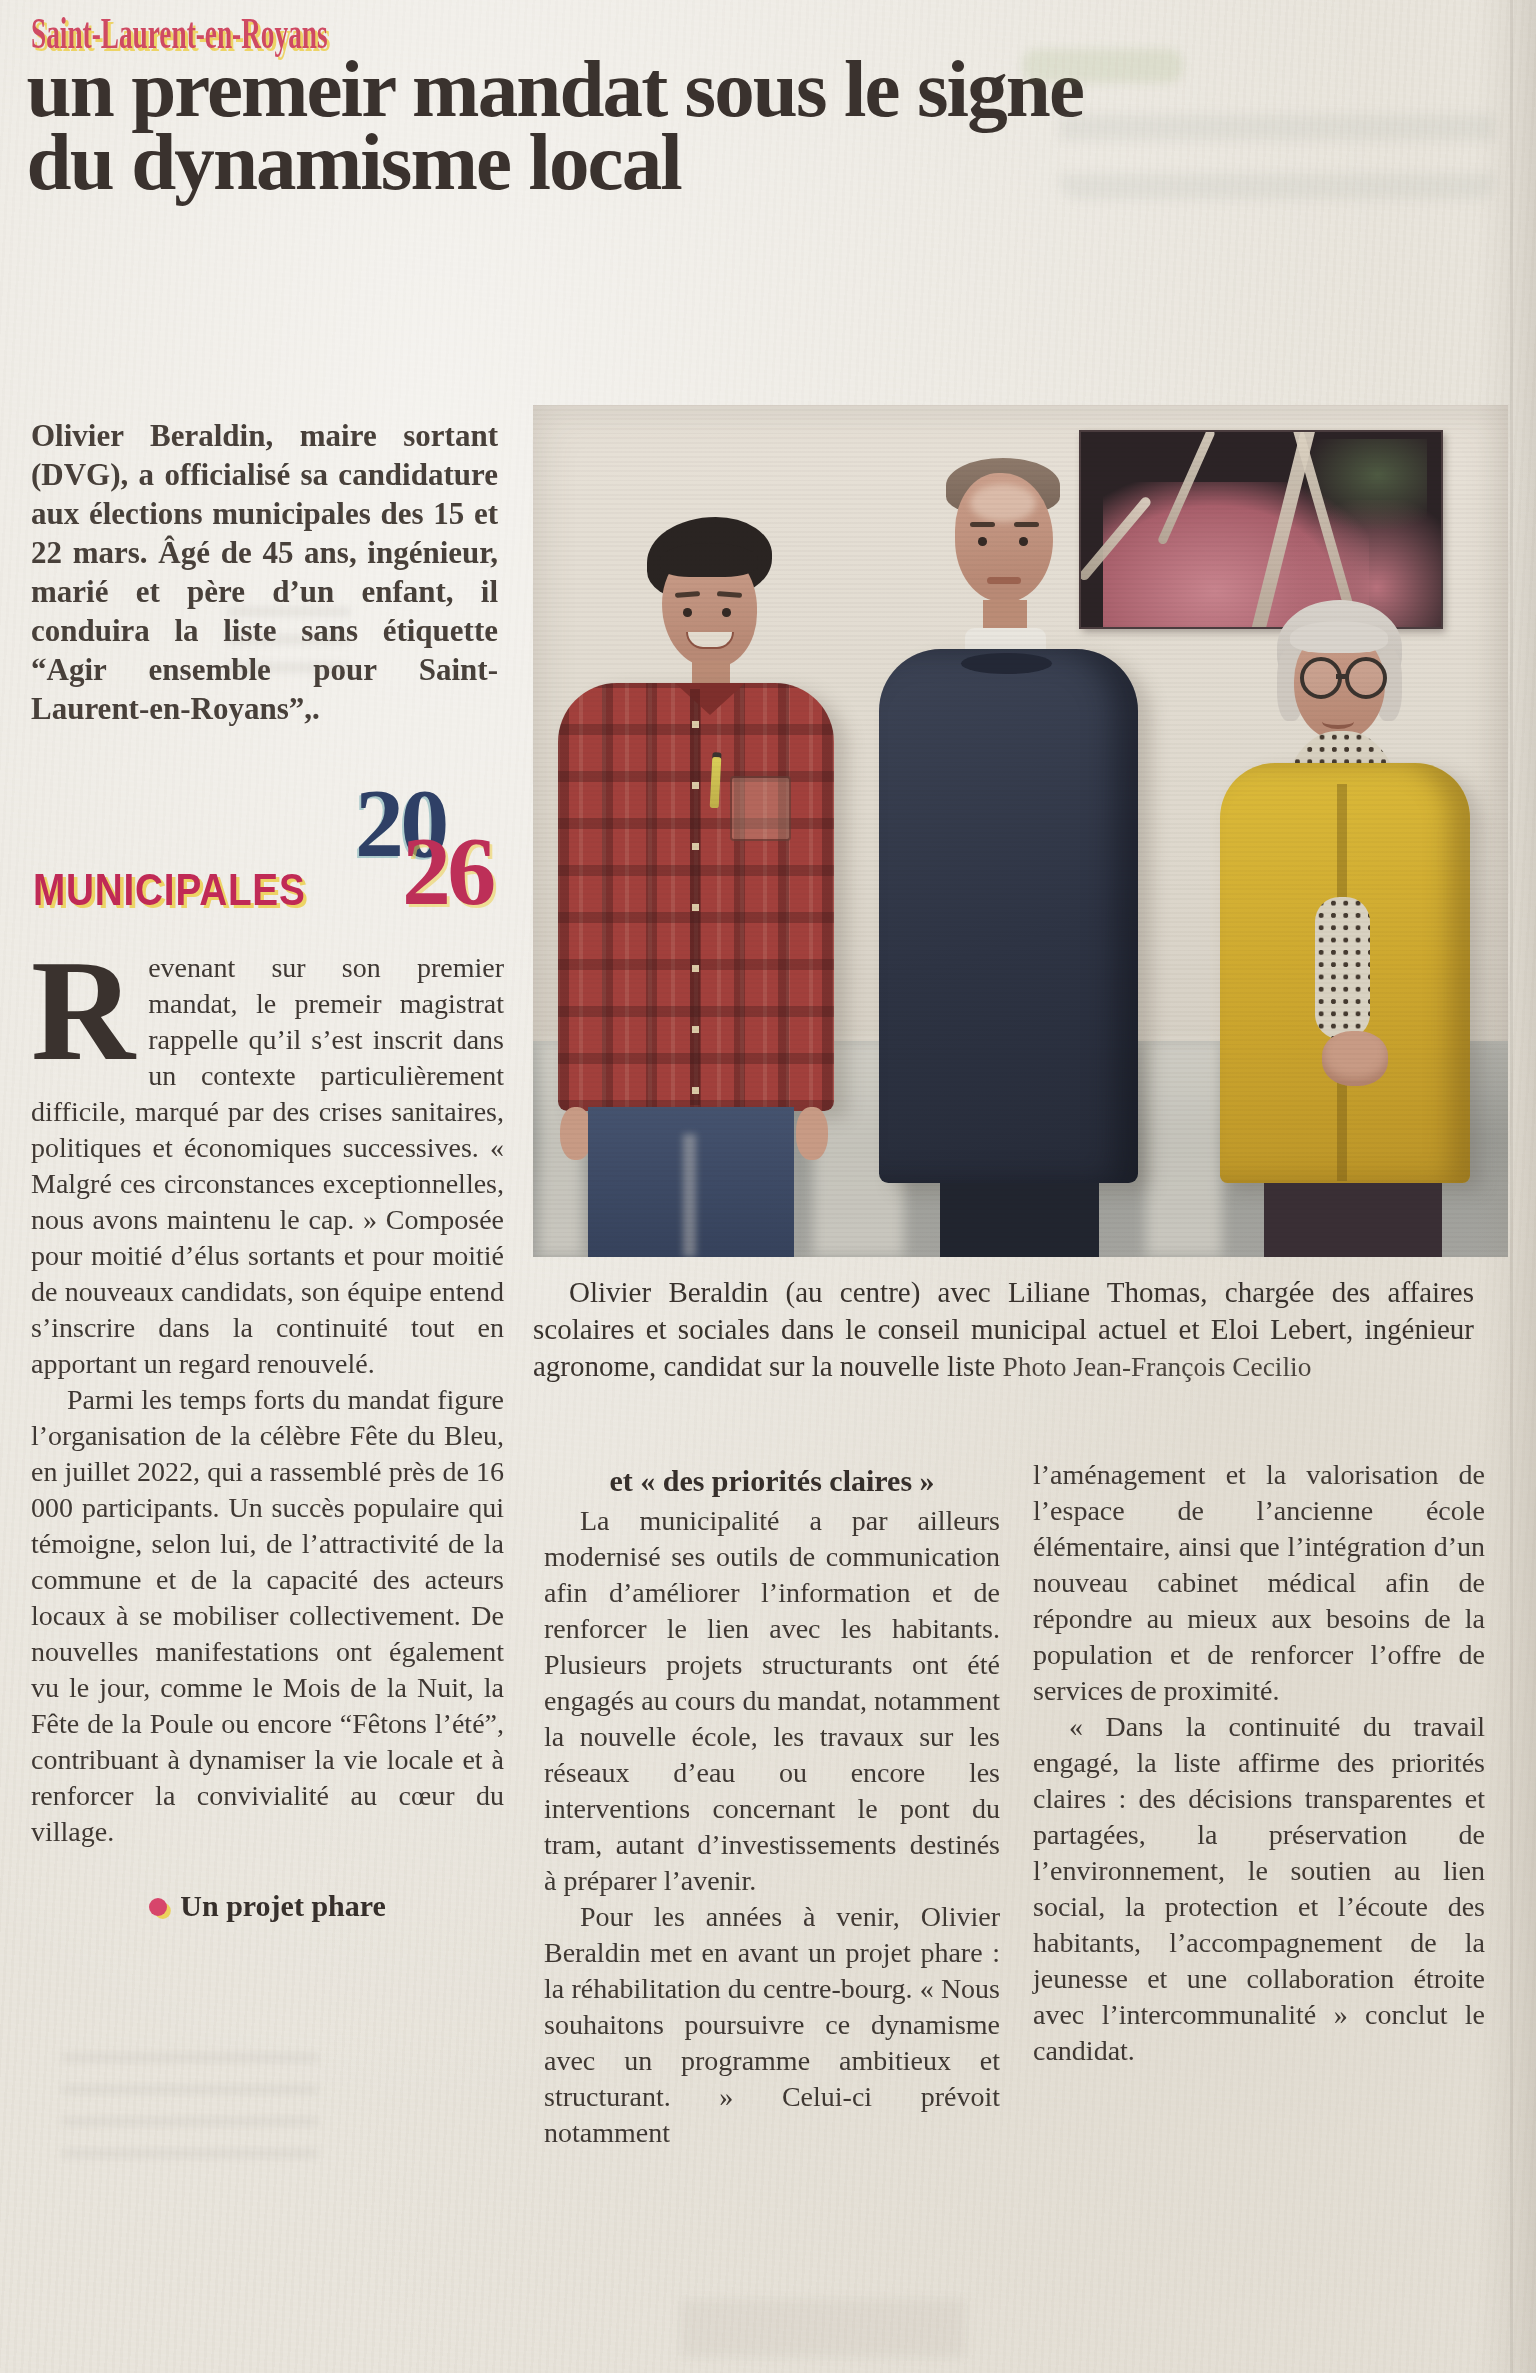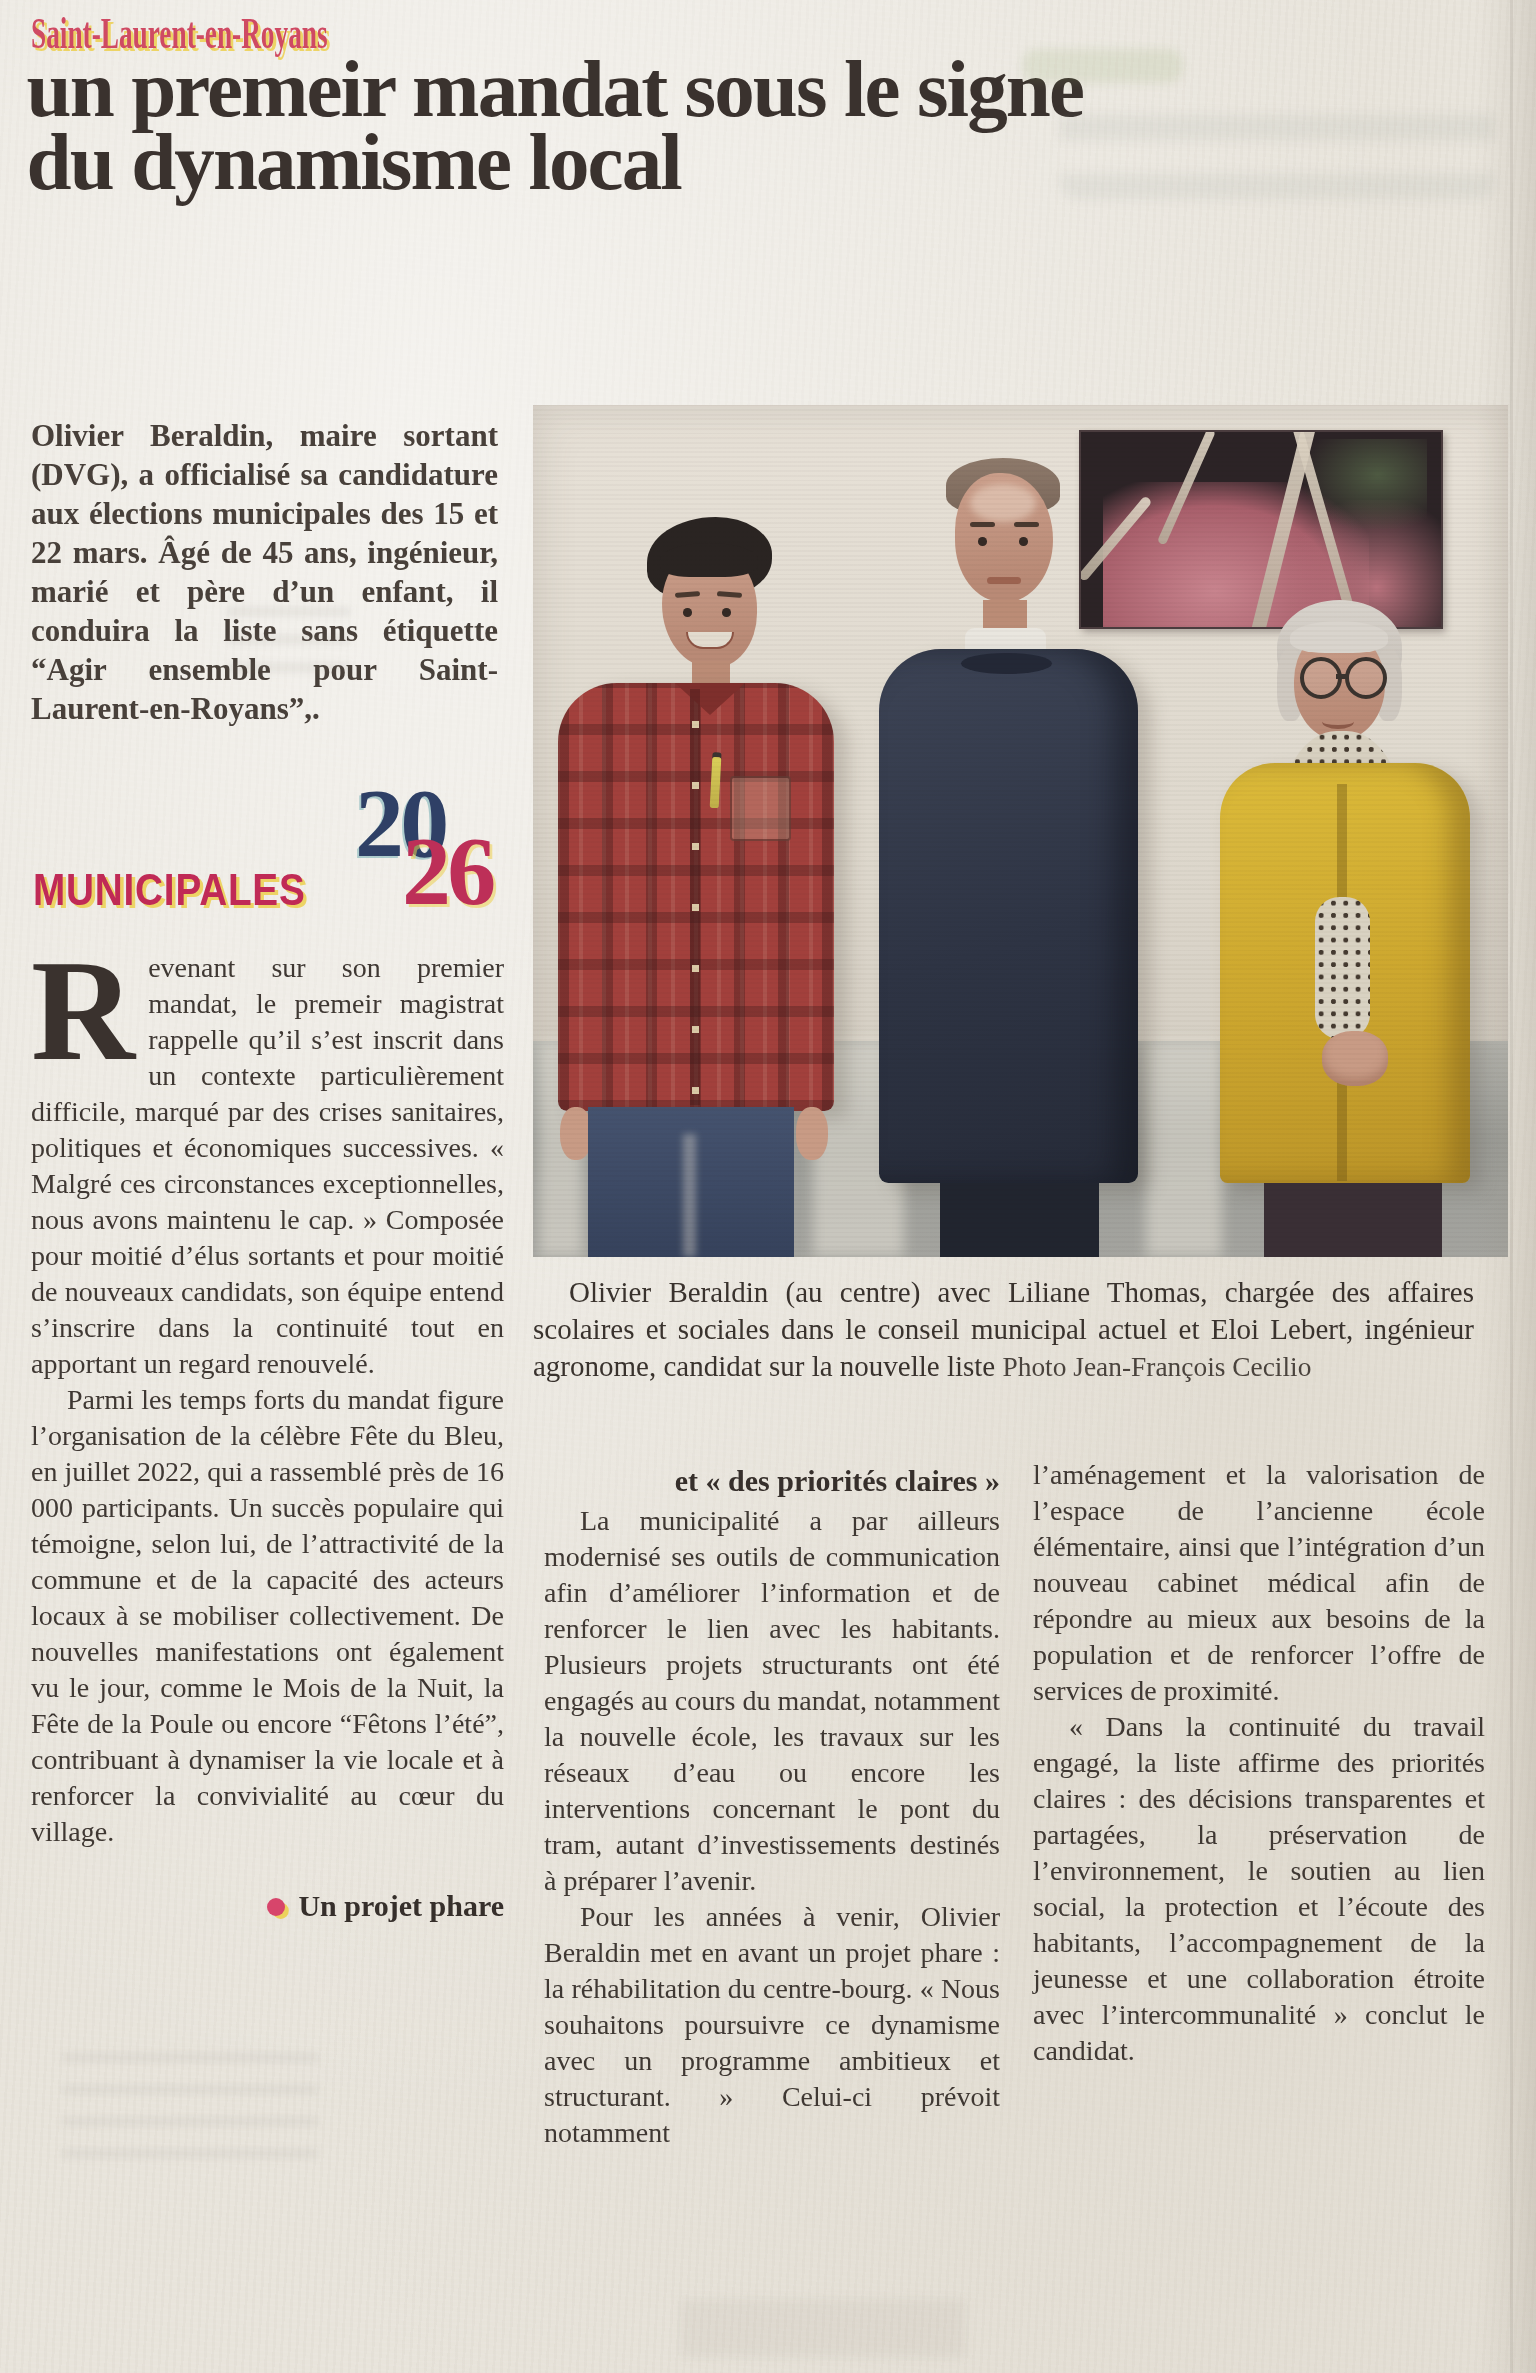--- a/index.html
+++ b/index.html
@@ -35,21 +35,21 @@
     letter-spacing:-3.8px;text-shadow:2.8px 2.8px 0 rgba(236,207,78,.55);}
   
   .col{position:absolute;font-size:28px;line-height:36px;color:#3f3833;text-align:justify;}
   .col p{margin:0;}
   .col1{left:31px;top:950px;width:473px;height:1420px;}
   .col2{left:544px;top:1463px;width:456px;height:910px;}
   .col3{left:1033px;top:1457px;width:452px;height:916px;}
   .dropcap{float:left;font-size:144px;line-height:106px;padding:7.6px 13.2px 0 0;
     font-weight:bold;color:#3a322e;}
   .indent{text-indent:36px;}
-  .subhead{font-weight:bold;font-size:30px;color:#362f2b;text-align:right;}
+  .subhead{font-weight:bold;font-size:30px;color:#362f2b;text-align:center;}
   .col1 .subhead{margin-top:38px;}
   .col2 .subhead{margin-bottom:3.8px;}
   .bullet{display:inline-block;width:18px;height:18px;border-radius:50%;
     background:#d7456b;box-shadow:4.7px 3.8px 0 -0.9px rgba(236,207,78,.9);
     margin-right:13.2px;vertical-align:baseline;}
   .agenda{margin-top:15px;border-left:5.7px solid #474039;padding-left:17px;
     font-size:28px;line-height:35px;color:#3b342f;text-align:left;}
   
   .caption{position:absolute;left:533px;top:1274px;width:941px;
     font-size:29px;line-height:37px;color:#39322d;text-align:justify;}

